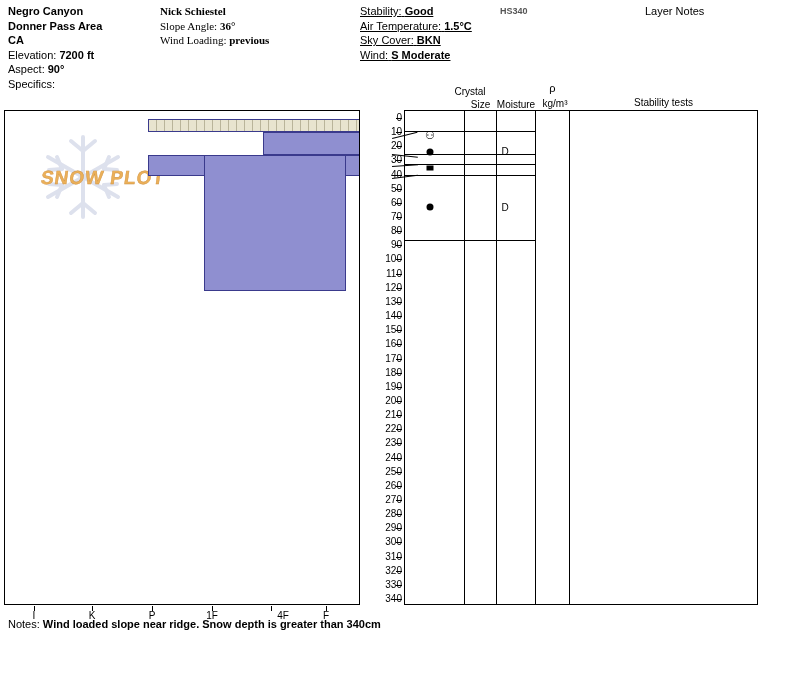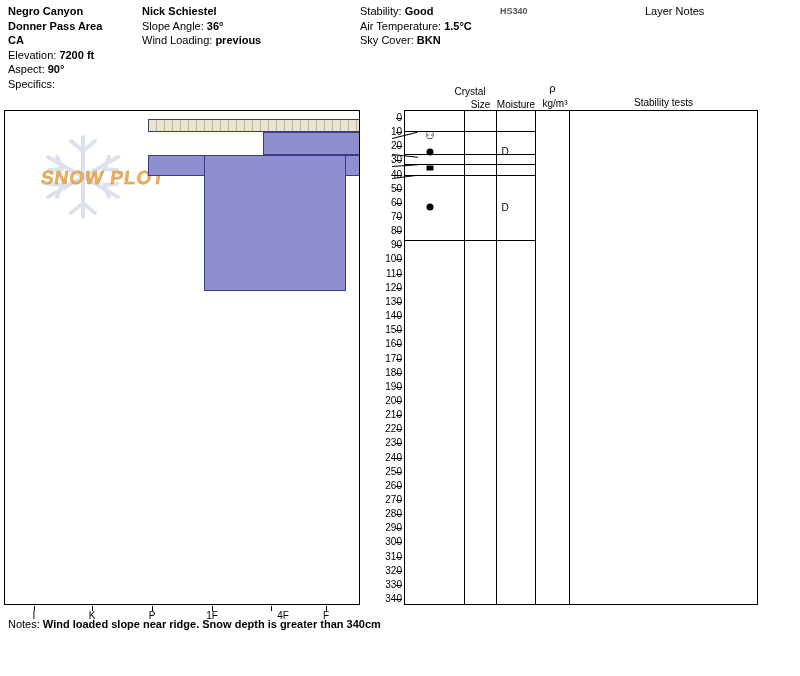--- a/index.html
+++ b/index.html
@@ -24,22 +24,22 @@
     top: 0;
     width: 800px;
     height: 92px;
   }
   .hdr-col {
     position: absolute;
     top: 4px;
     line-height: 14.5px;
   }
   .hdr-col-1 { left: 8px;  width: 140px; }
-  .hdr-col-2 { left: 142px; width: 200px; }
-  .hdr-col-3 { left: 360px; width: 200px; }
+  .hdr-col-2 { left: 160px; width: 200px; font-family: Liberation Serif, serif; }
+  .hdr-col-3 { left: 360px; width: 200px; text-decoration: underline; }
   .hdr-col-4 { left: 645px; width: 150px; }
   .hdr-line { white-space: nowrap; }
   .b { font-weight: bold; }
   .hs-label {
     position: absolute;
     left: 500px;
     top: 6px;
     font-size: 9px;
     font-weight: bold;
     color: #555555;
@@ -292,20 +292,24 @@
       <span>Stability:</span>
       <span class="b">Good</span>
     </div>
     <div class="hdr-line">
       <span>Air Temperature:</span>
       <span class="b">1.5°C</span>
     </div>
     <div class="hdr-line">
       <span>Sky Cover:</span>
       <span class="b">BKN</span>
+    </div>
+    <div class="hdr-line">
+      <span>Wind:</span>
+      <span class="b">S Moderate</span>
     </div>
   </div>
 
   <div class="hs-label">HS340</div>
 
   <div class="hdr-col hdr-col-4 layer-notes-title">Layer Notes</div>
 </div>
 
 <div class="plot">
 

